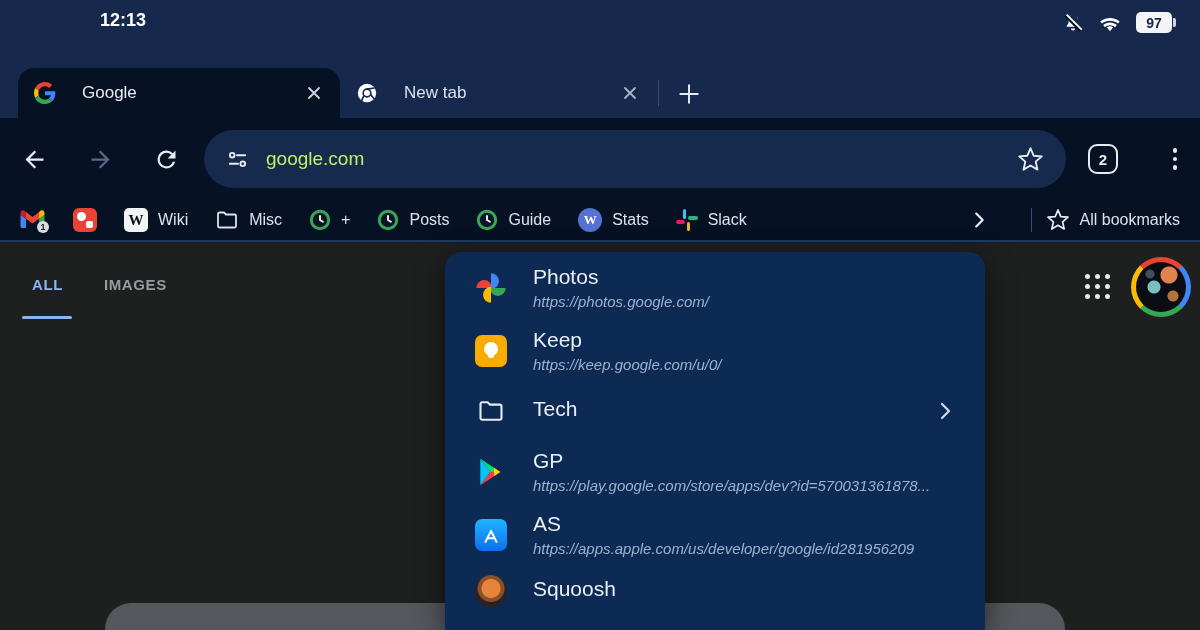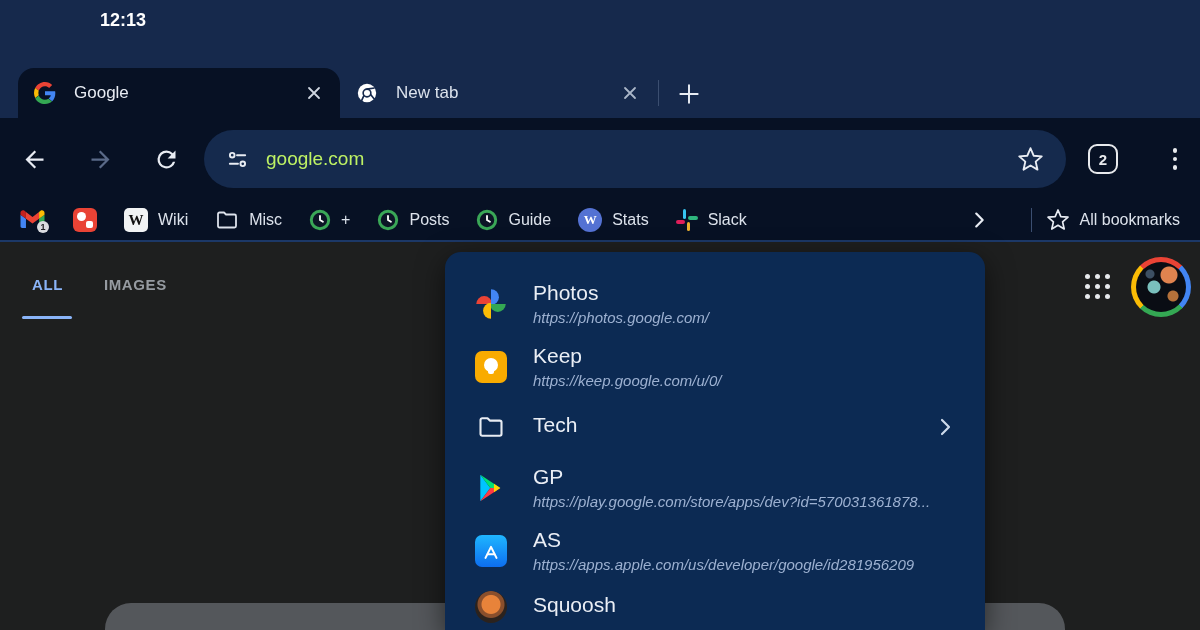--- a/index.html
+++ b/index.html
@@ -25,21 +25,21 @@
 
   
   .tab-strip{
     position:absolute; top:45px; left:0; width:1200px; height:73px;
     background:#16294c; display:flex; align-items:flex-end; padding-left:18px;
   }
   .tab{ height:50px; display:flex; align-items:center; padding:0 16px; }
   .tab.active{ width:322px; background:#071124; border-radius:16px 16px 0 0; }
   .tab.inactive{ width:316px; }
   .tab-favicon{ width:22px; height:22px; flex:0 0 auto; }
-  .tab-label{ flex:1; margin-left:18px; font-size:17px; color:#e8ecf3; white-space:nowrap; overflow:hidden; }
+  .tab-label{ flex:1; margin-left:26px; font-size:17px; color:#e8ecf3; white-space:nowrap; overflow:hidden; }
   .tab.inactive .tab-label{ color:#dbe2ec; }
   .tab-close{ width:20px; height:20px; display:flex; align-items:center; justify-content:center; cursor:pointer; }
   .strip-divider{ width:1px; height:26px; background:#3b4e70; margin:0 12px 12px 2px; }
   .new-tab-btn{ width:36px; height:36px; margin-bottom:6px; display:flex; align-items:center; justify-content:center; }
 
   
   .toolbar{ position:absolute; top:118px; left:0; width:1200px; height:82px; background:#071124; }
   .nav-btn{ position:absolute; top:21px; width:40px; height:40px; display:flex; align-items:center; justify-content:center; }
   .btn-back{ left:14px; } .btn-forward{ left:80px; } .btn-reload{ left:146px; }
   .omnibox{
@@ -110,21 +110,21 @@
       #0a0d14; }
 
   .home-searchbar{ position:absolute; left:105px; top:361px; width:960px; height:27px;
     border-radius:26px 26px 0 0; background:#54575b; }
 
   
   .bm-menu{
     position:absolute; left:445px; top:252px; width:540px; height:378px;
     background:#0c2a53; border-radius:16px 16px 0 0;
     box-shadow:0 8px 28px rgba(0,0,0,.55);
-    padding-top:20px; z-index:10; overflow:hidden;
+    padding-top:4px; z-index:10; overflow:hidden;
   }
   .menu-row{ display:flex; align-items:center; gap:24px; padding:9px 28px; cursor:pointer; }
   .menu-row.folder{ padding:15px 28px; }
   .menu-icon{ width:36px; display:flex; align-items:center; justify-content:center; flex:0 0 auto; }
   .menu-text{ display:flex; flex-direction:column; min-width:0; }
   .menu-title{ font-size:21px; color:#eaeef5; margin-bottom:4px; }
   .menu-url{ font-size:15px; color:#9db1d1; white-space:nowrap;font-style:italic; }
   .menu-chevron{ margin-left:auto; }
 
   .ic-keep{ width:32px; height:32px; border-radius:7px; background:#f9ab00; position:relative; }
@@ -133,20 +133,41 @@
   .ic-appstore{ width:32px; height:32px; border-radius:7px;
     background:linear-gradient(#1fb6ff,#0d6ef0); display:flex; align-items:center; justify-content:center; }
   .ic-squoosh{ width:32px; height:32px; border-radius:50%;
     background:radial-gradient(circle at 50% 42%, #e8833a 0 9px, #8a4f2c 10px 13px, #2b221d 14px); }
 </style>
 </head>
 <body>
 
 <div class="status-bar">
   <span class="status-time">12:13</span>
+  <div class="status-right">
+    <span>
+      <svg width="22" height="22" viewBox="0 0 24 24">
+        <path fill="#fff" d="M12 3.2c-2.7 0-4.9 2.2-4.9 4.9v4.3L5.2 15v1h11.2L6.6 6.2c.9-1.8 2.8-3 5.4-3zM16.9 12.4V8.1c0-1.2-.4-2.3-1.1-3.1l1.1 1 .0 6.4zM14.2 18h-4.4c0 1.2 1 2.2 2.2 2.2s2.2-1 2.2-2.2z"></path>
+        <path fill="#fff" d="M18.8 8.1c0-3.7-3-6.8-6.8-6.8-1.9 0-3.7.8-4.9 2.1l1.4 1.4C9.4 3.9 10.6 3.3 12 3.3c2.7 0 4.9 2.2 4.9 4.9v4.3l1.9 1.9V8.1z" opacity="0"></path>
+        <line x1="4" y1="3.5" x2="20.5" y2="20" stroke="#071124" stroke-width="4"></line>
+        <line x1="5" y1="2.8" x2="21.5" y2="19.3" stroke="#fff" stroke-width="2"></line>
+      </svg>
+    </span>
+    <span>
+      <svg width="24" height="22" viewBox="0 0 24 24">
+        <path fill="#fff" d="M12 21l3.5-4.4c-1-.7-2.2-1.1-3.5-1.1s-2.5.4-3.5 1.1L12 21z"></path>
+        <path fill="#fff" d="M12 11.5c-2.8 0-5.4 1-7.4 2.6l1.9 2.4c1.5-1.2 3.4-2 5.5-2s4 .8 5.5 2l1.9-2.4c-2-1.6-4.6-2.6-7.4-2.6z"></path>
+        <path fill="#fff" d="M12 6.5c-4 0-7.7 1.4-10.6 3.8l1.9 2.3C5.7 10.6 8.7 9.5 12 9.5s6.3 1.1 8.7 3.1l1.9-2.3C19.7 7.9 16 6.5 12 6.5z"></path>
+      </svg>
+    </span>
+    <span class="battery">
+      <span>97</span>
+      <i class="battery-nub"></i>
+    </span>
+  </div>
 </div>
 
 <div class="tab-strip">
   <div class="tab active">
     <span class="tab-favicon">
       <svg width="22" height="22" viewBox="0 0 48 48">
         <path fill="#EA4335" d="M24 9.5c3.5 0 6.6 1.2 9 3.5l6.7-6.7C35.6 2.4 30.2 0 24 0 14.6 0 6.5 5.4 2.6 13.2l7.8 6.1C12.3 13.3 17.7 9.5 24 9.5z"></path>
         <path fill="#4285F4" d="M46.5 24.5c0-1.6-.1-3.1-.4-4.5H24v9h12.7c-.6 2.9-2.2 5.4-4.7 7.1l7.6 5.9c4.4-4.1 6.9-10.2 6.9-17.5z"></path>
         <path fill="#FBBC05" d="M10.4 28.7c-.5-1.5-.8-3-.8-4.7s.3-3.2.8-4.7l-7.8-6.1C1 16.5 0 20.1 0 24s1 7.5 2.6 10.8l7.8-6.1z"></path>
         <path fill="#34A853" d="M24 48c6.2 0 11.4-2 15.2-5.5l-7.6-5.9c-2.1 1.4-4.8 2.3-7.6 2.3-6.3 0-11.7-3.8-13.6-9.2l-7.8 6.1C6.5 42.6 14.6 48 24 48z"></path>

